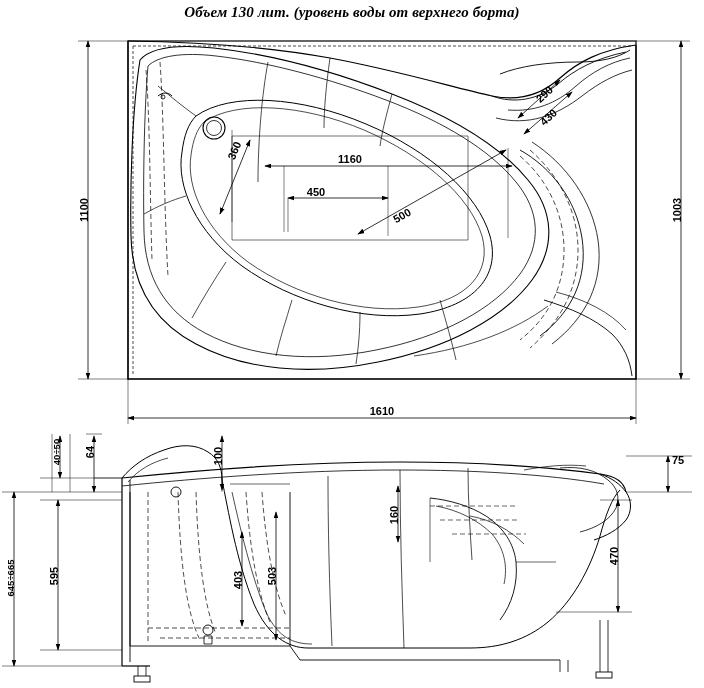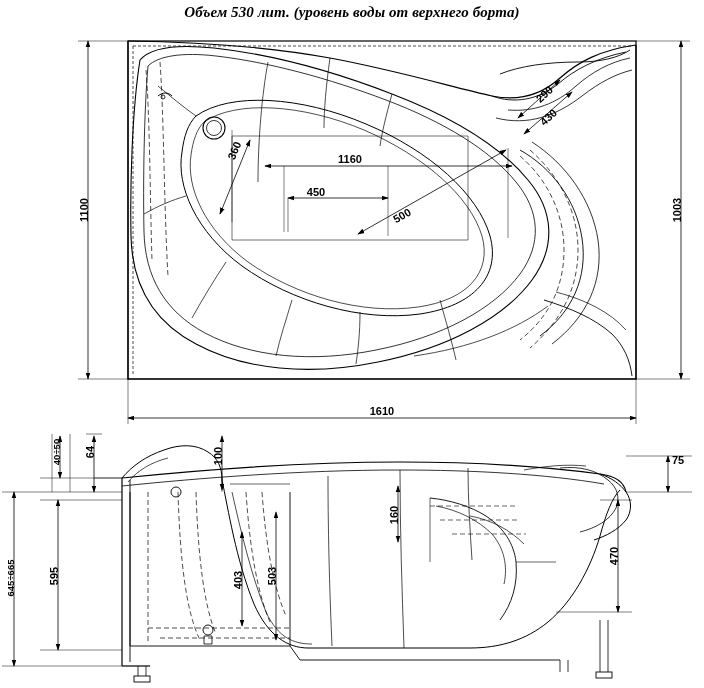--- a/index.html
+++ b/index.html
@@ -49,21 +49,21 @@
     font-size: 9.5px;
     font-weight: bold;
     fill: #000;
   }
 </style>
 </head>
 <body>
 
 <div id="root">
 
-  <div class="title">Объем 530 лит. (уровень воды от верхнего борта)</div>
+  <div class="title">Объем 130 лит. (уровень воды от верхнего борта)</div>
 
   <svg width="704" height="688" viewBox="0 0 704 688">
     <defs>
       <marker id="arr" markerWidth="9" markerHeight="9" refX="8" refY="3" orient="auto" markerUnits="strokeWidth">
         <path d="M0,0 L9,3 L0,6 z" fill="#000"></path>
       </marker>
       <marker id="arrS" markerWidth="9" markerHeight="9" refX="1" refY="3" orient="auto" markerUnits="strokeWidth">
         <path d="M9,0 L0,3 L9,6 z" fill="#000"></path>
       </marker>
     </defs>

